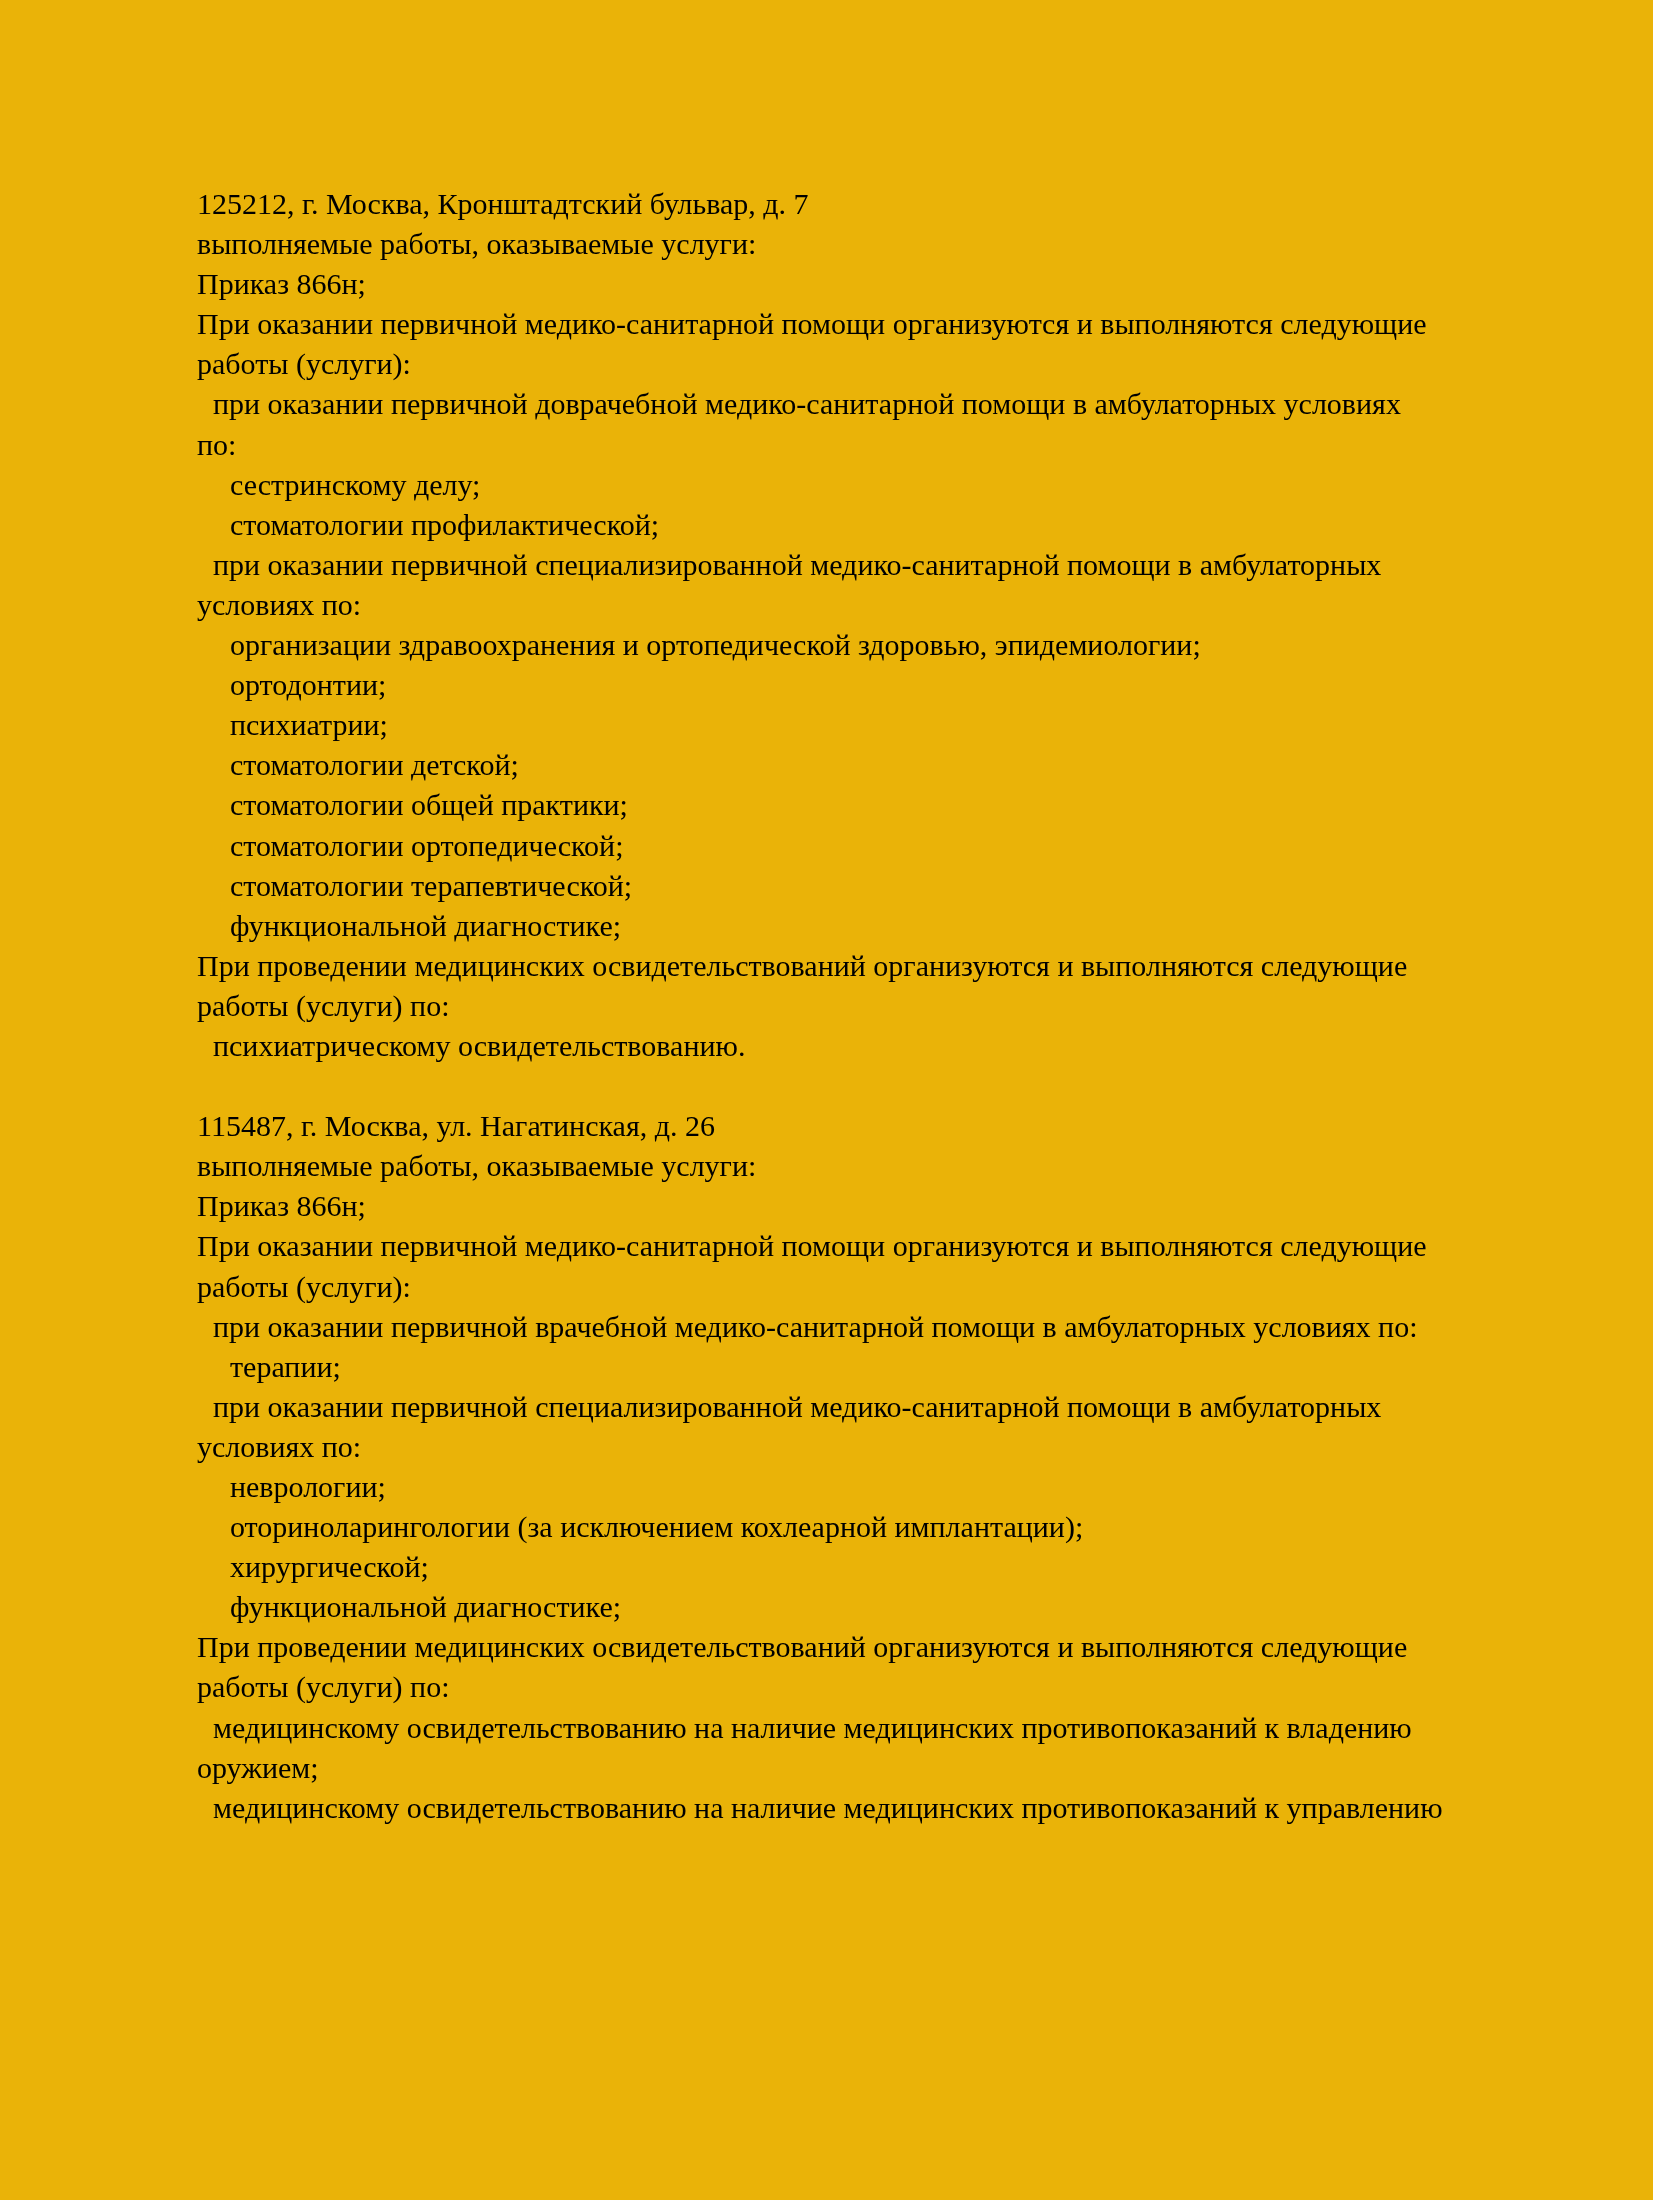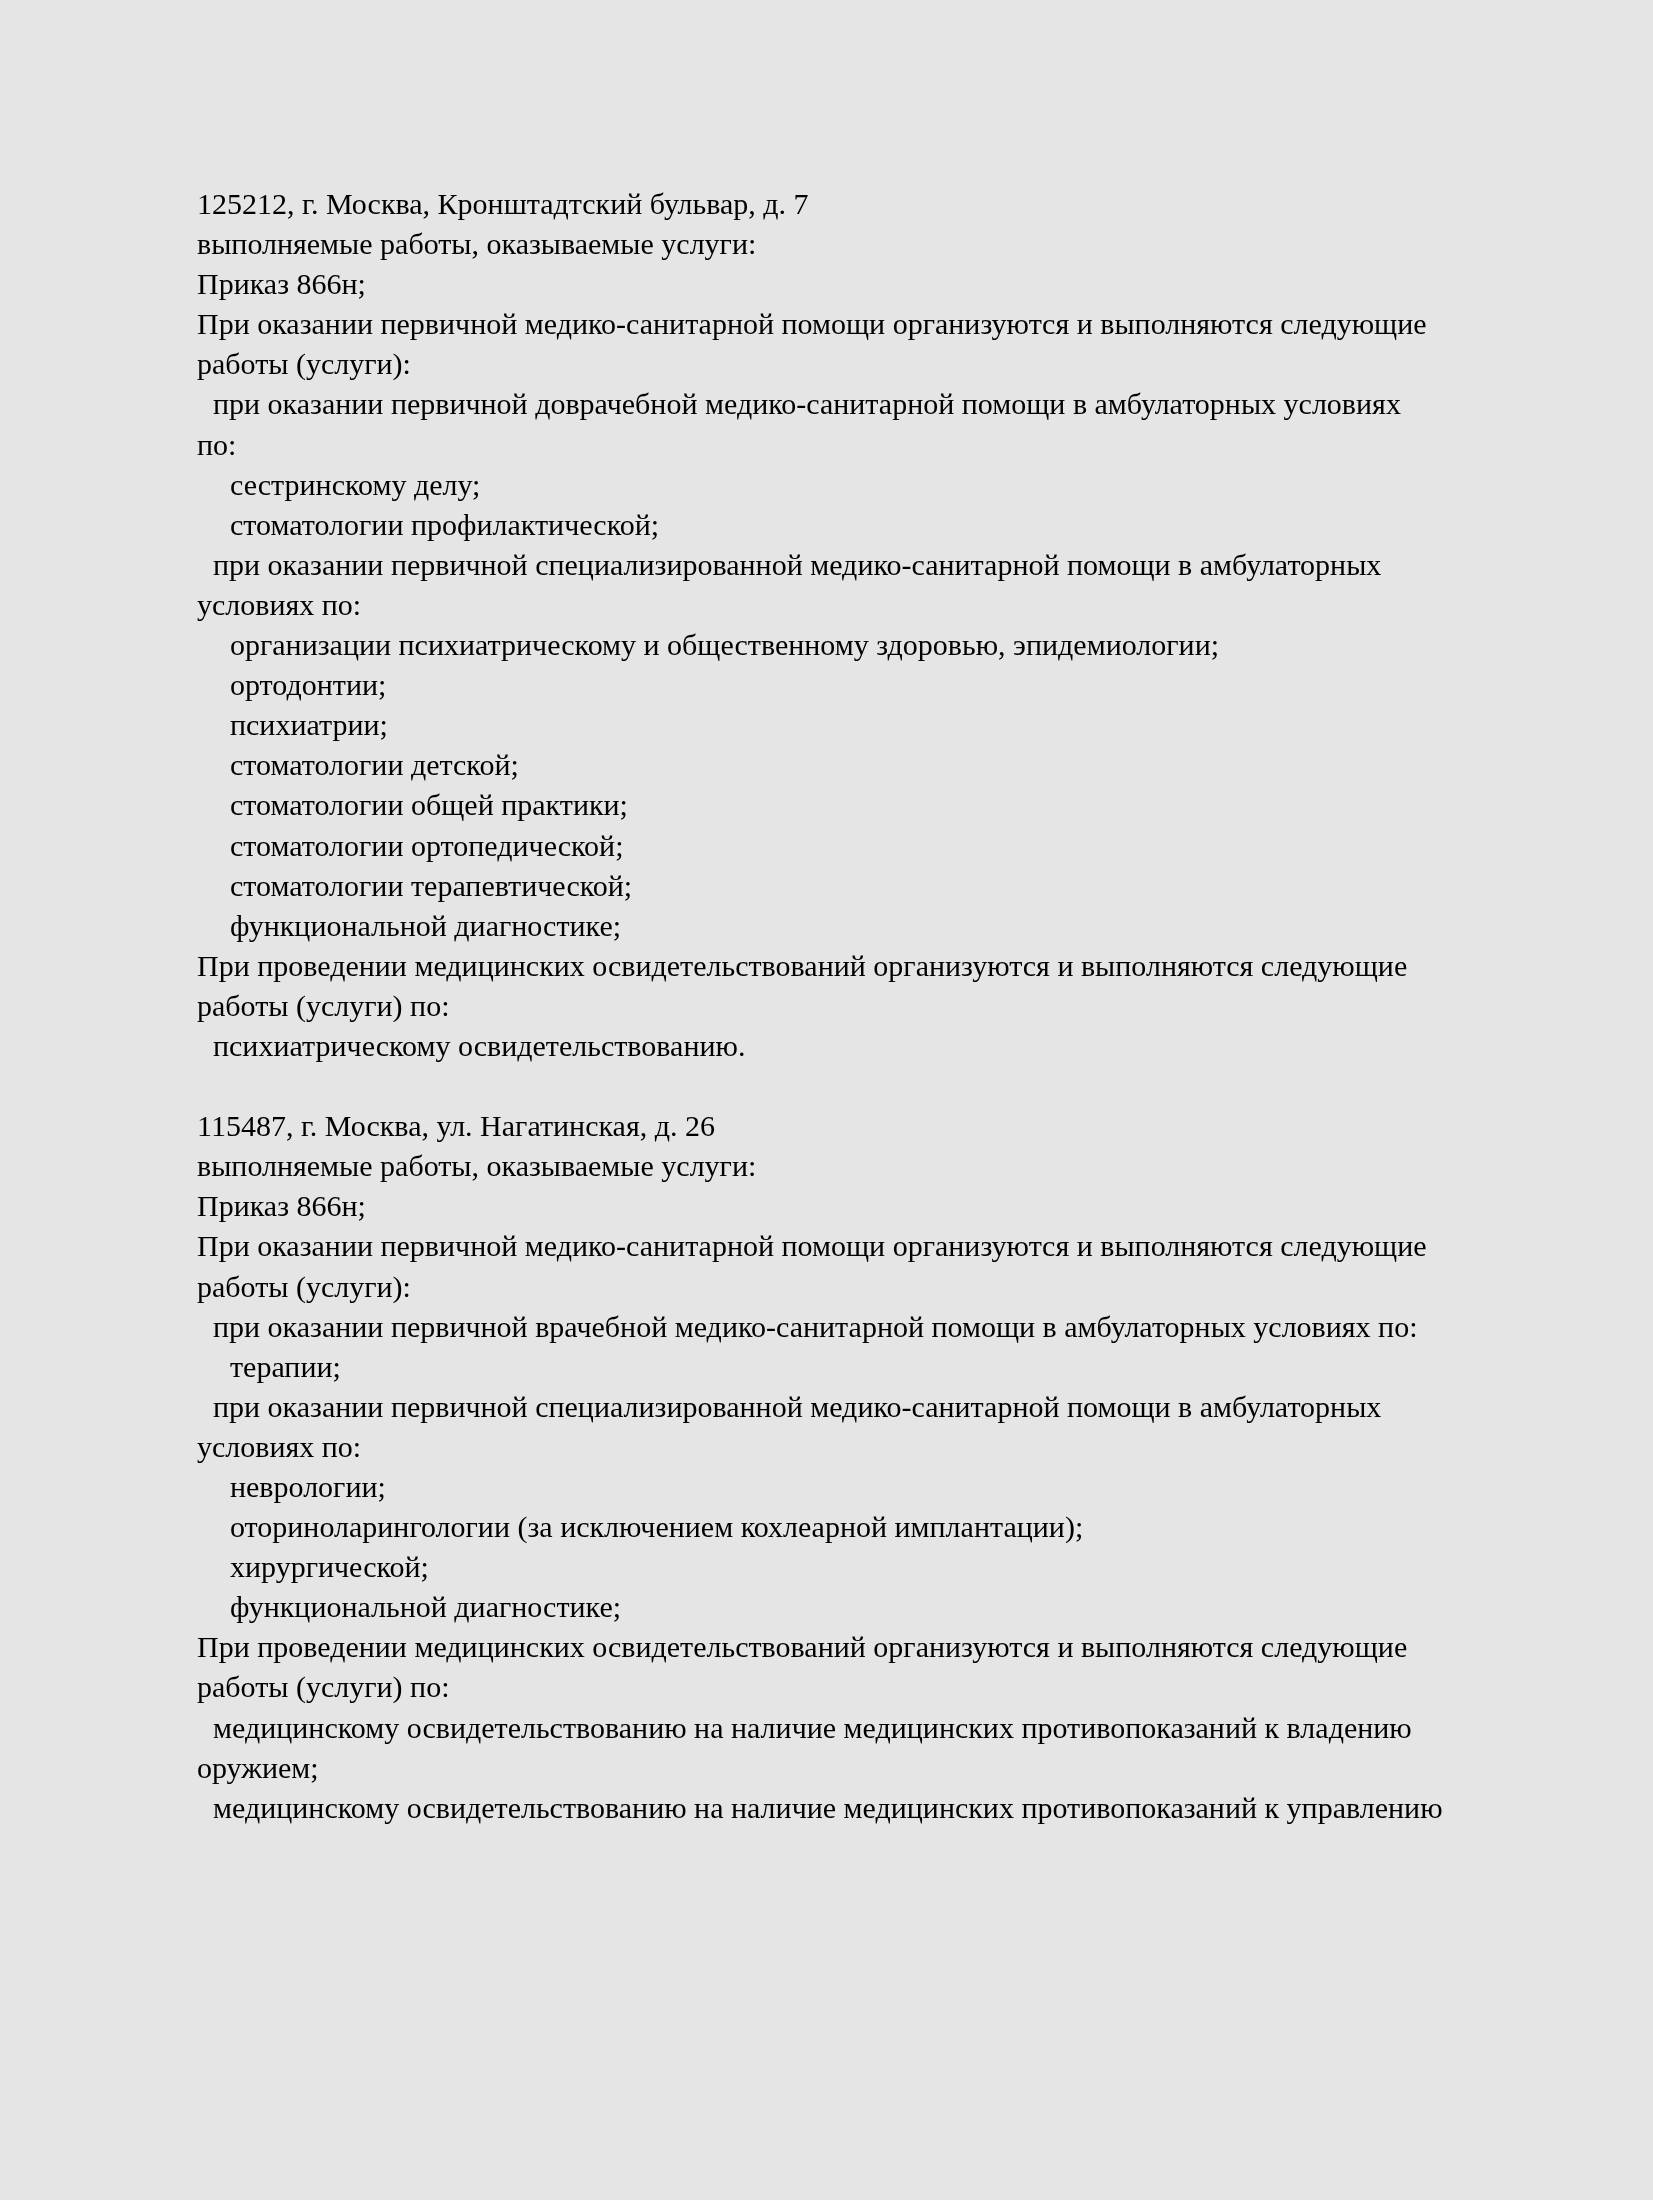--- a/index.html
+++ b/index.html
@@ -4,21 +4,21 @@
 <style>
   html, body {
     margin: 0;
     padding: 0;
     background: #ffffff;
   }
   .page {
     position: relative;
     width: 1653px;
     height: 2200px;
-    background: #e5e5e5;
+    background: #eab308;
     overflow: hidden;
     font-family: "Liberation Serif", "DejaVu Serif", serif;
   }
   .textblock {
     position: absolute;
     left: 197px;
     top: 184px;
     width: 1420px;
     color: #000000;
     font-size: 30px;
@@ -40,21 +40,21 @@
       <div class="line i0">выполняемые работы, оказываемые услуги:</div>
       <div class="line i0">Приказ 866н;</div>
       <div class="line i0">При оказании первичной медико-санитарной помощи организуются и выполняются следующие</div>
       <div class="line i0">работы (услуги):</div>
       <div class="line i1">при оказании первичной доврачебной медико-санитарной помощи в амбулаторных условиях</div>
       <div class="line i0">по:</div>
       <div class="line i2">сестринскому делу;</div>
       <div class="line i2">стоматологии профилактической;</div>
       <div class="line i1">при оказании первичной специализированной медико-санитарной помощи в амбулаторных</div>
       <div class="line i0">условиях по:</div>
-      <div class="line i2">организации психиатрическому и общественному здоровью, эпидемиологии;</div>
+      <div class="line i2">организации здравоохранения и ортопедической здоровью, эпидемиологии;</div>
       <div class="line i2">ортодонтии;</div>
       <div class="line i2">психиатрии;</div>
       <div class="line i2">стоматологии детской;</div>
       <div class="line i2">стоматологии общей практики;</div>
       <div class="line i2">стоматологии ортопедической;</div>
       <div class="line i2">стоматологии терапевтической;</div>
       <div class="line i2">функциональной диагностике;</div>
       <div class="line i0">При проведении медицинских освидетельствований организуются и выполняются следующие</div>
       <div class="line i0">работы (услуги) по:</div>
       <div class="line i1">психиатрическому освидетельствованию.</div>

